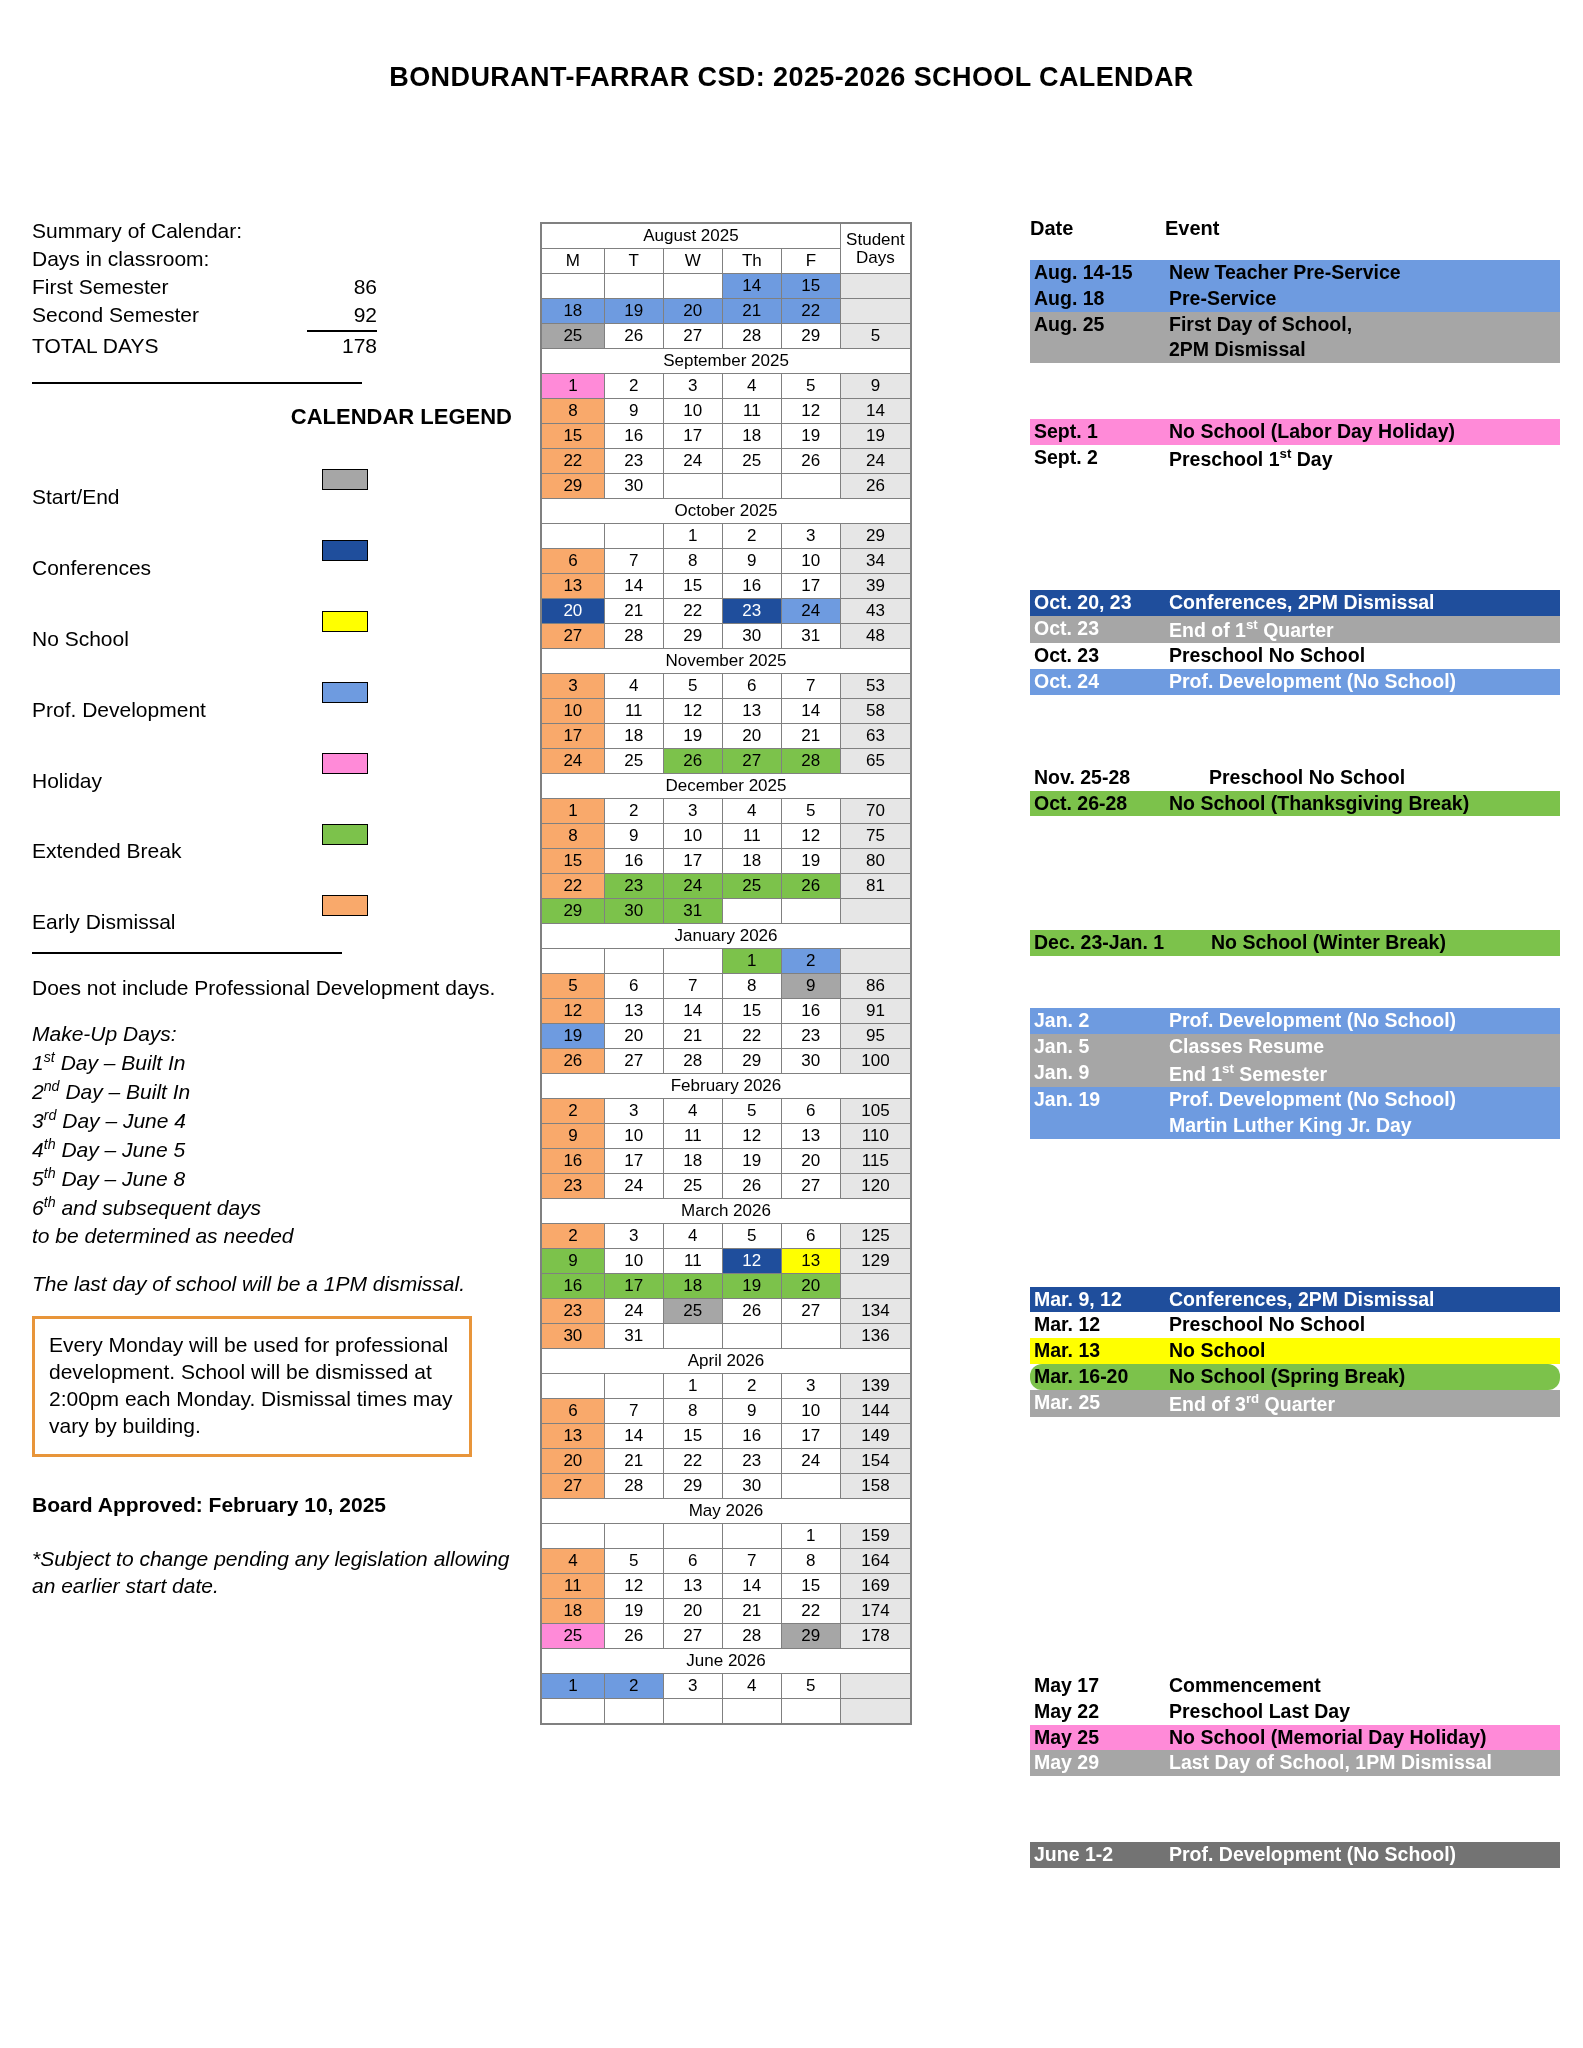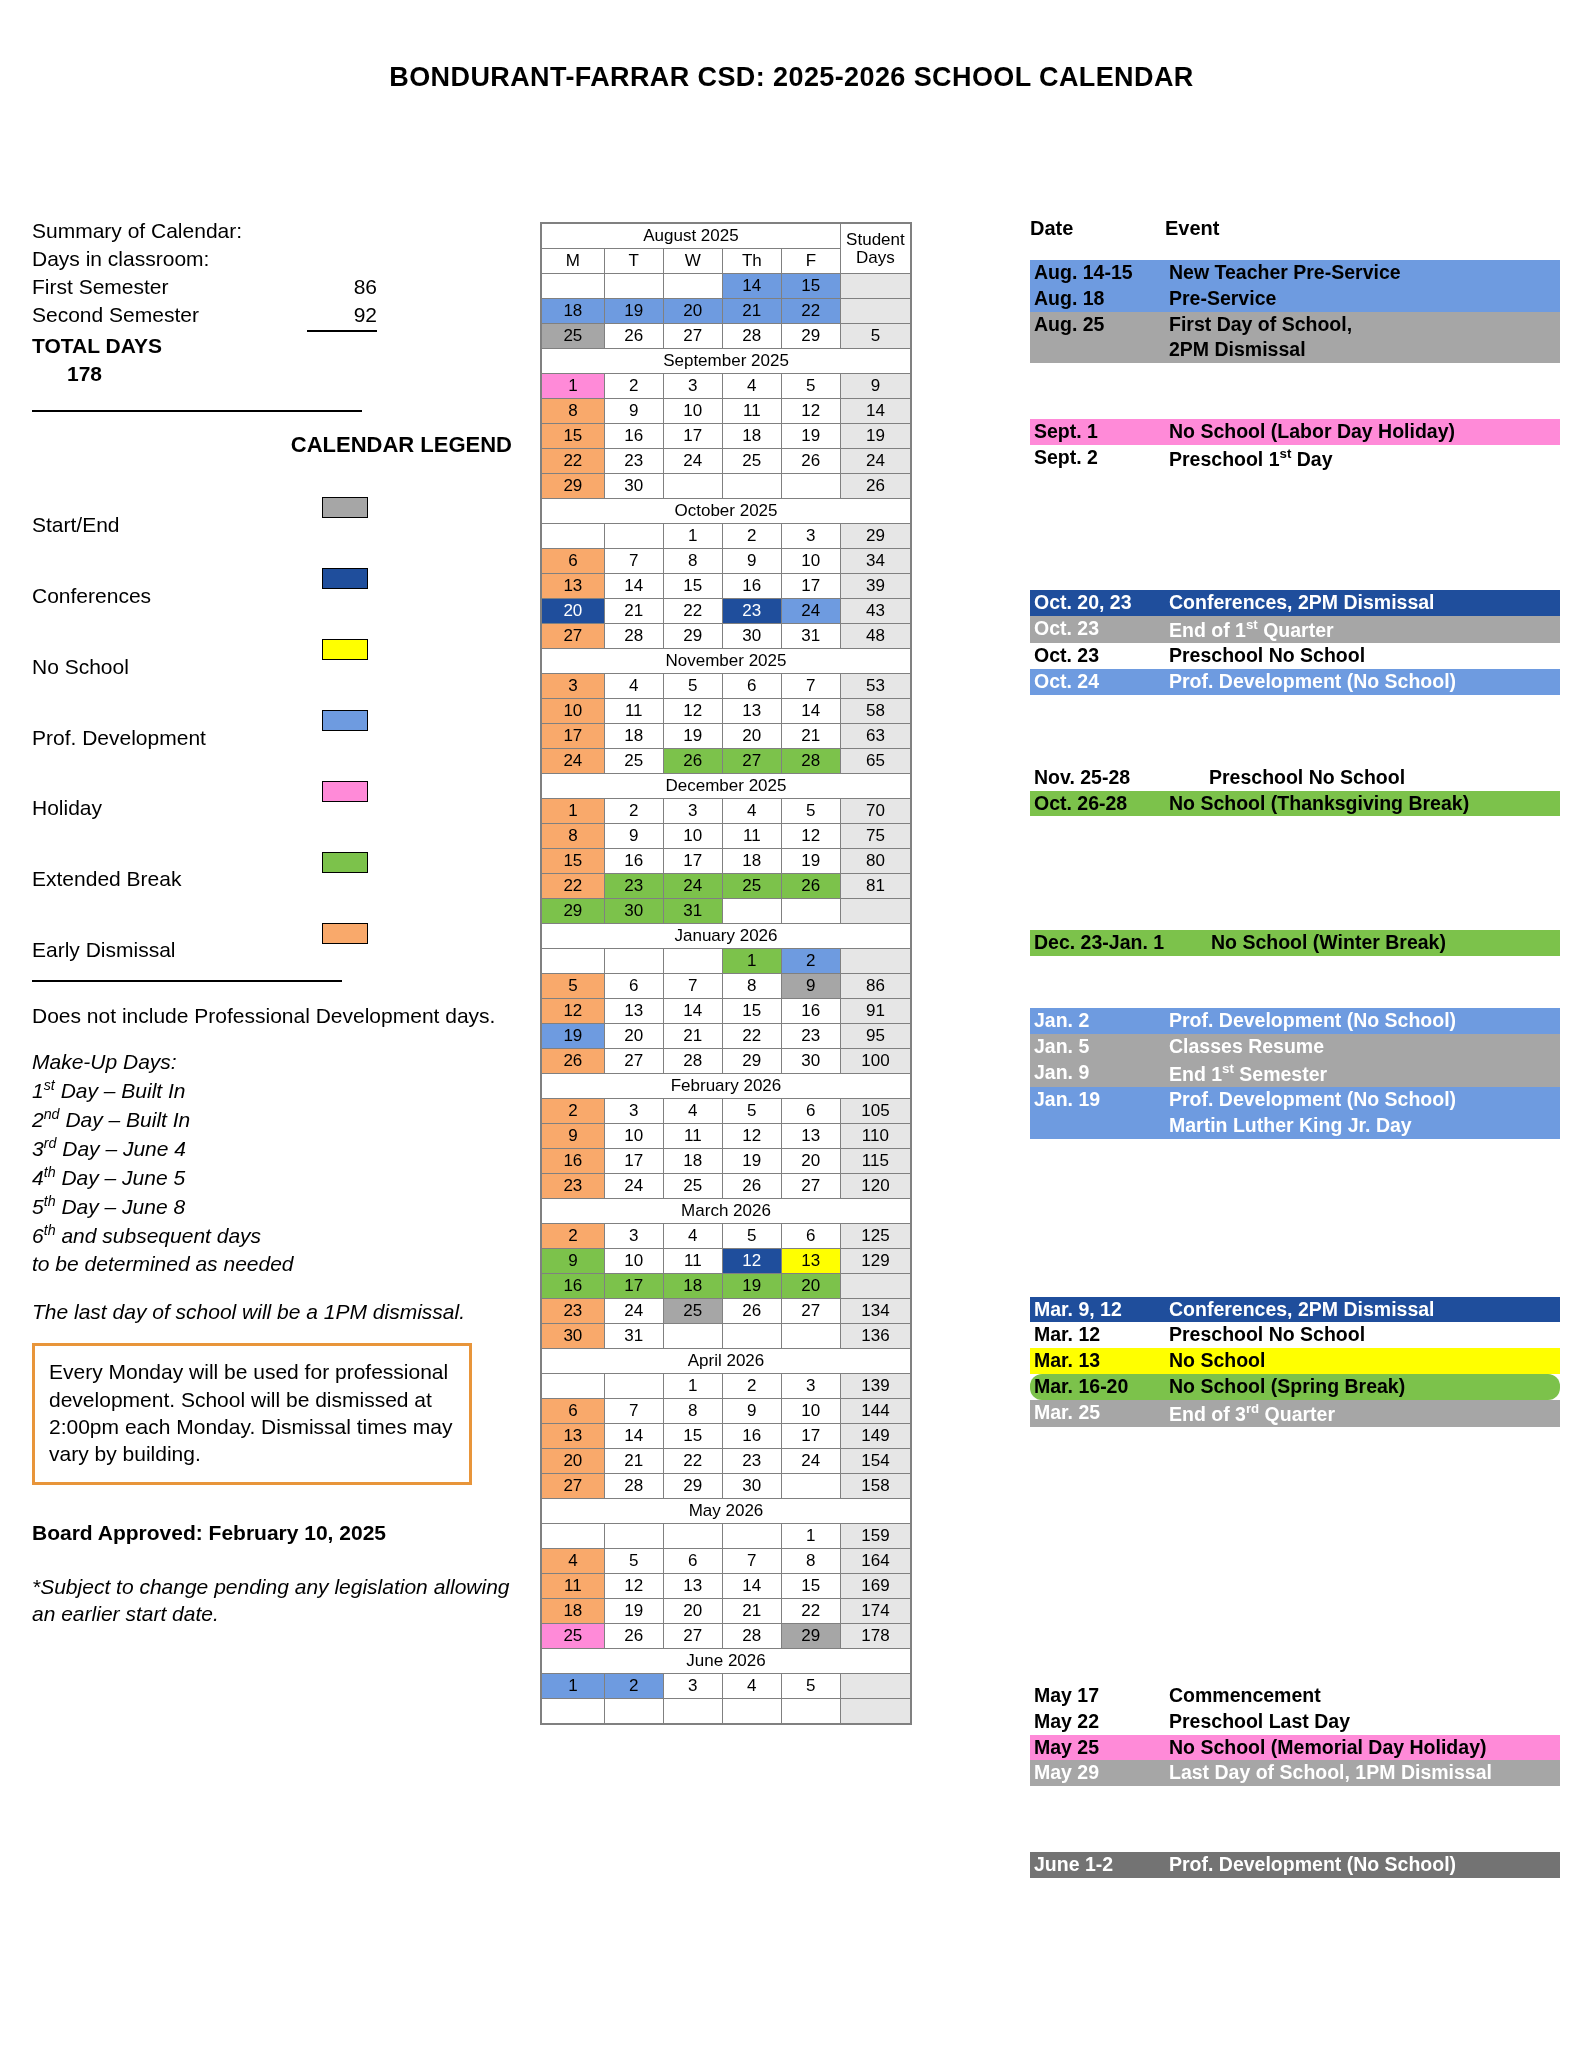--- a/index.html
+++ b/index.html
@@ -38,21 +38,21 @@
     top: 155px;
     width: 480px;
     font-size: 21px;
     line-height: 1.33;
   }
   .summary-line {
     display: flex;
   }
   .summary-line .lbl { width: 275px; }
   .summary-line .val { width: 70px; text-align: right; }
-  .summary-line.total { font-weight: bold; flex-direction: column; }
+  .summary-line.total { font-weight: normal; }
   .underline-val { border-bottom: 2px solid #000; padding-bottom: 1px; }
   .hr-short {
     border: none;
     border-top: 2px solid #000;
     width: 330px;
     margin: 22px 0 18px 0;
   }
   .legend-title {
     font-size: 22px;
     font-weight: bold;
@@ -779,21 +779,21 @@
         </div>
         <div class="ev" style="background:#6E9BE0;color:#ffffff;">
           <span class="d">Jan. 19</span>
           <span class="e">Prof. Development (No School)</span>
         </div>
         <div class="ev" style="background:#6E9BE0;color:#ffffff;">
           <span class="d"></span>
           <span class="e">Martin Luther King Jr. Day</span>
         </div>
         <div style="height:148px"></div>
-        <div class="ev" style="background:#1F4E9C;color:#ffffff;margin-top:10px;">
+        <div class="ev" style="background:#1F4E9C;color:#ffffff;">
           <span class="d">Mar. 9, 12</span>
           <span class="e">Conferences, 2PM Dismissal</span>
         </div>
         <div class="ev" style="background:transparent;color:#000000;">
           <span class="d">Mar. 12</span>
           <span class="e">Preschool No School</span>
         </div>
         <div class="ev" style="background:#FFFF00;color:#000000;">
           <span class="d">Mar. 13</span>
           <span class="e">No School</span>

